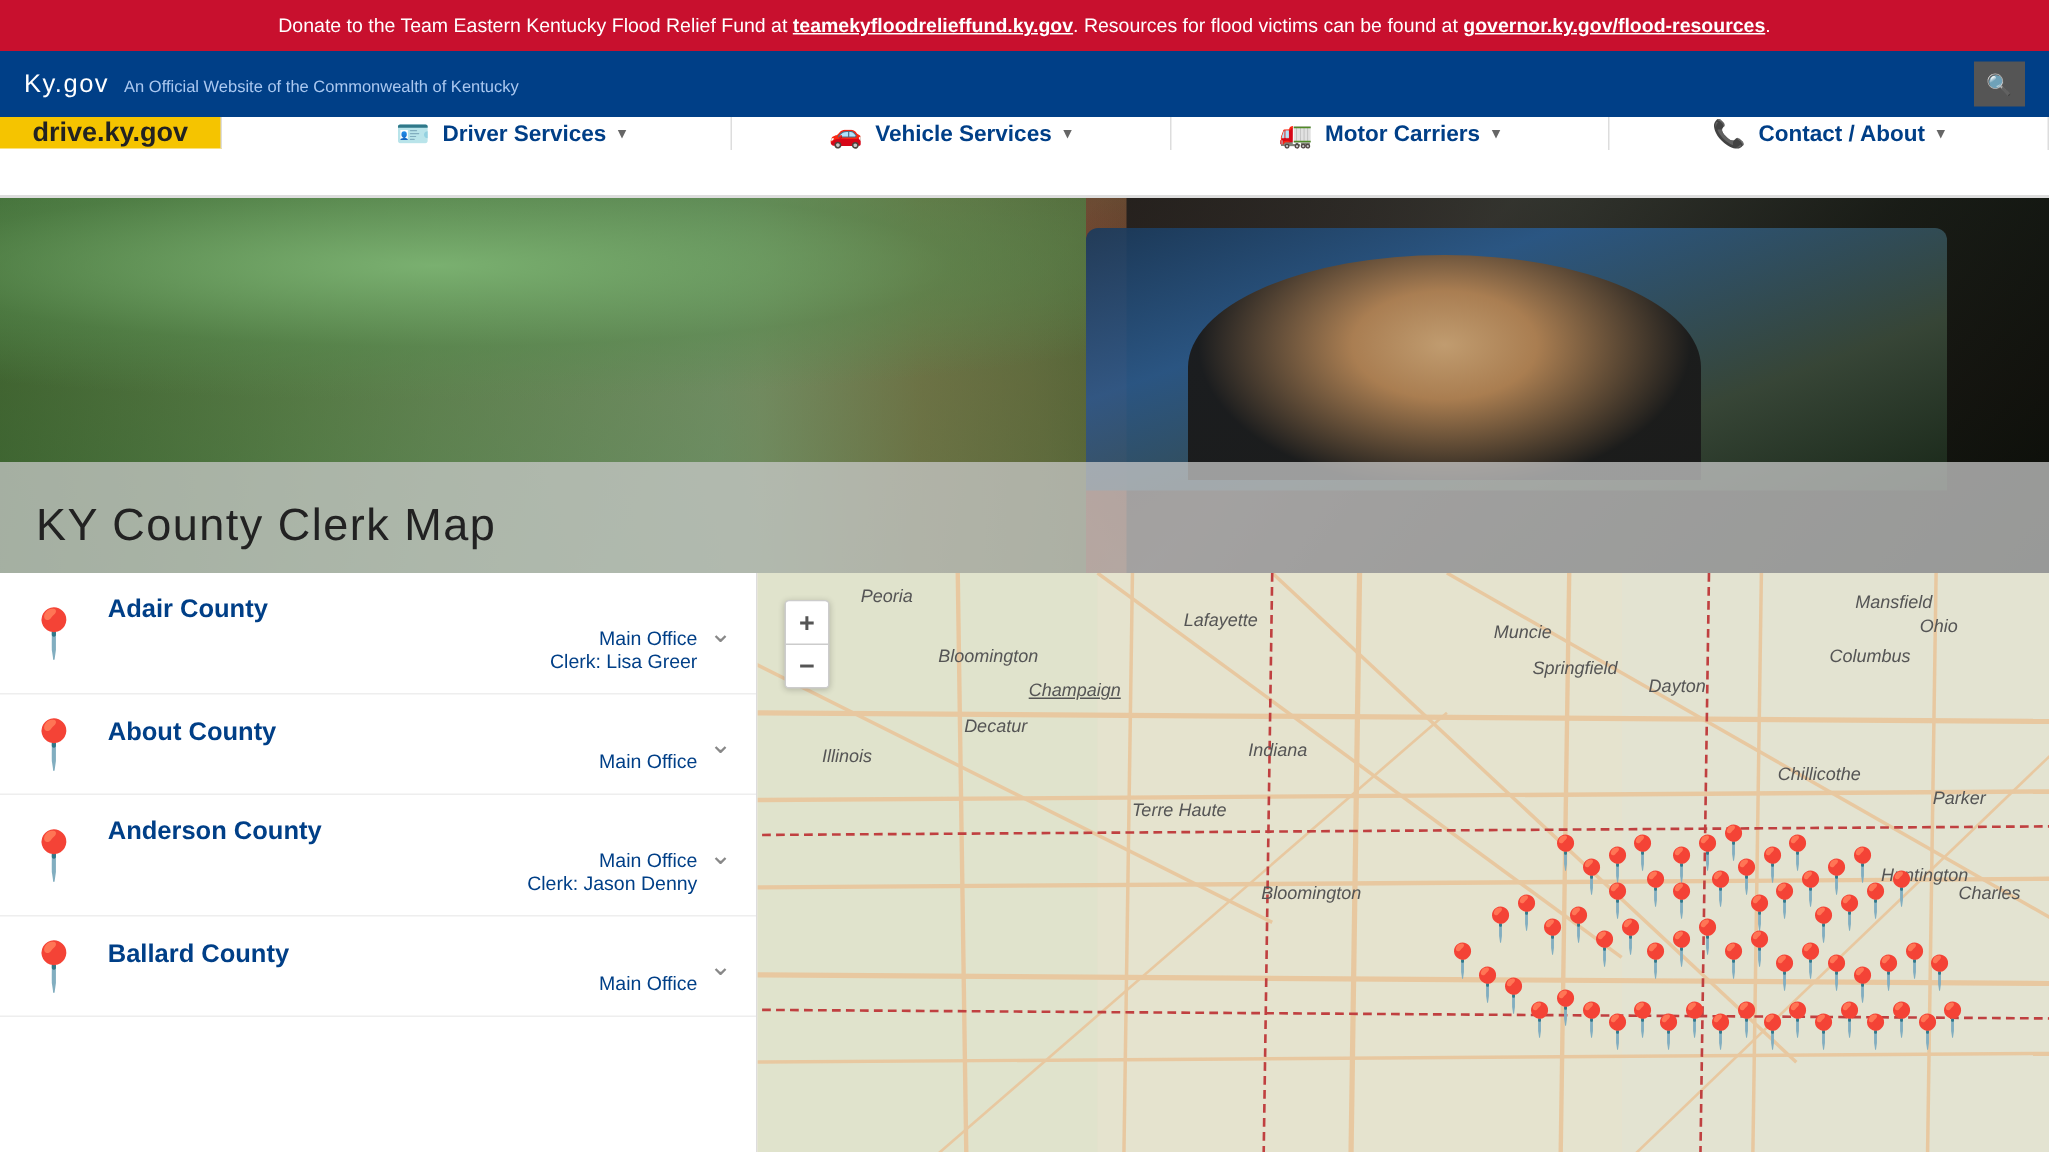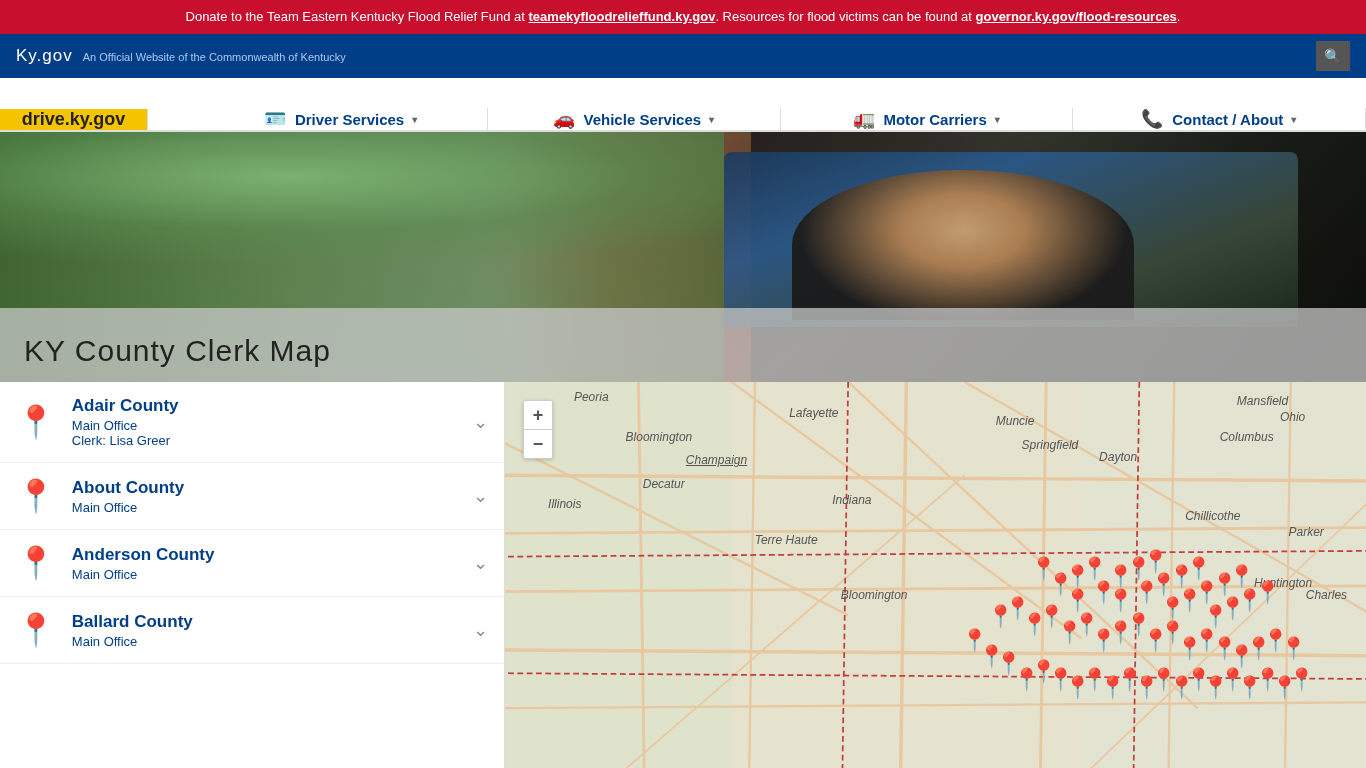--- a/index.html
+++ b/index.html
@@ -67,21 +67,21 @@
       justify-content: center;
       color: #fff;
       font-size: 14px;
     }
 
     
     .site-nav {
       background: #fff;
       border-bottom: 2px solid #ddd;
       display: flex;
-      align-items: flex-end;
+      align-items: flex-start;
       height: 54px;
       gap: 47px;
     }
     .site-logo {
       background: #f5c400;
       display: flex;
       align-items: center;
       justify-content: center;
       padding: 0 16px;
       min-width: 148px;
@@ -191,20 +191,21 @@
     }
     .county-name {
       color: #003f87;
       font-size: 17px;
       font-weight: 600;
       margin-bottom: 2px;
     }
     .county-sub {
       color: #003f87;
       font-size: 13px;
+      text-align: right;
     }
     .county-chevron {
       color: #888;
       font-size: 18px;
       margin-left: 8px;
     }
 
     
     .map-area {
       flex: 1;
@@ -348,20 +349,21 @@
       <div class="county-name">About County</div>
       <div class="county-sub">Main Office</div>
     </div>
     <span class="county-chevron">⌄</span>
   </div>
       <div class="county-item">
     <span class="county-pin">📍</span>
     <div class="county-info">
       <div class="county-name">Anderson County</div>
       <div class="county-sub">Main Office</div>
+      <div class="county-sub">Clerk: Jason Denny</div>
     </div>
     <span class="county-chevron">⌄</span>
   </div>
       <div class="county-item">
     <span class="county-pin">📍</span>
     <div class="county-info">
       <div class="county-name">Ballard County</div>
       <div class="county-sub">Main Office</div>
 
     </div>

